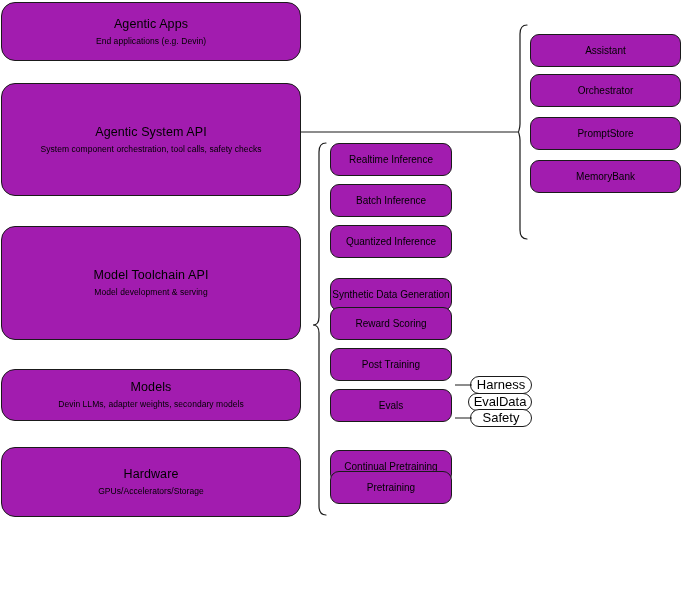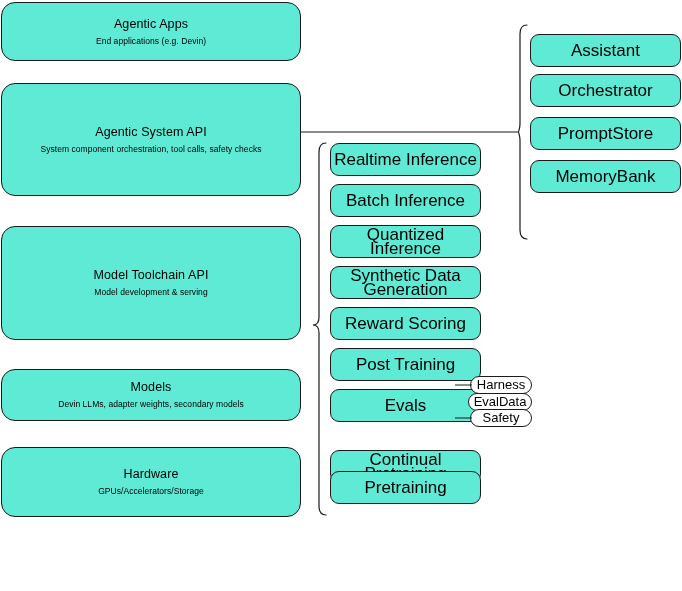--- a/index.html
+++ b/index.html
@@ -18,21 +18,21 @@
   #canvas {
     position: absolute;
     left: 0; top: 0;
     width: 682px;
     height: 591px;
   }
   .node {
     position: absolute;
     box-sizing: border-box;
     border: 1px solid #1a1a1a;
-    background: #5eead4;
+    background: #a21caf;
     display: flex;
     flex-direction: column;
     justify-content: center;
     text-align: center;
     overflow: hidden;
   }
   
   .layer {
     border-radius: 14px;
     left: 1px;
@@ -46,26 +46,26 @@
   .layer .subtitle {
     font-size: 8.5px;
     line-height: 12px;
     margin-top: 3px;
     letter-spacing: 0.05px;
   }
   
   .chip {
     border-radius: 9px;
     height: 33px;
-    font-size: 17px;
+    font-size: 10px;
     line-height: 14px;
   }
   .chip-mid {
     left: 330px;
-    width: 151px;
+    width: 122px;
   }
   .chip-right {
     left: 530px;
     width: 151px;
   }
   
   .pill {
     position: absolute;
     box-sizing: border-box;
     border: 1px solid #1a1a1a;
@@ -120,21 +120,21 @@
 
   <div class="node chip chip-mid" style="top:143px;">
     <span>Realtime Inference</span>
   </div>
   <div class="node chip chip-mid" style="top:184px;">
     <span>Batch Inference</span>
   </div>
   <div class="node chip chip-mid" style="top:225px;">
     <span>Quantized Inference</span>
   </div>
-  <div class="node chip chip-mid" style="top:266px;">
+  <div class="node chip chip-mid" style="top:278px;">
     <span>Synthetic Data Generation</span>
   </div>
   <div class="node chip chip-mid" style="top:307px;">
     <span>Reward Scoring</span>
   </div>
   <div class="node chip chip-mid" style="top:348px;">
     <span>Post Training</span>
   </div>
   <div class="node chip chip-mid" style="top:389px;">
     <span>Evals</span>

